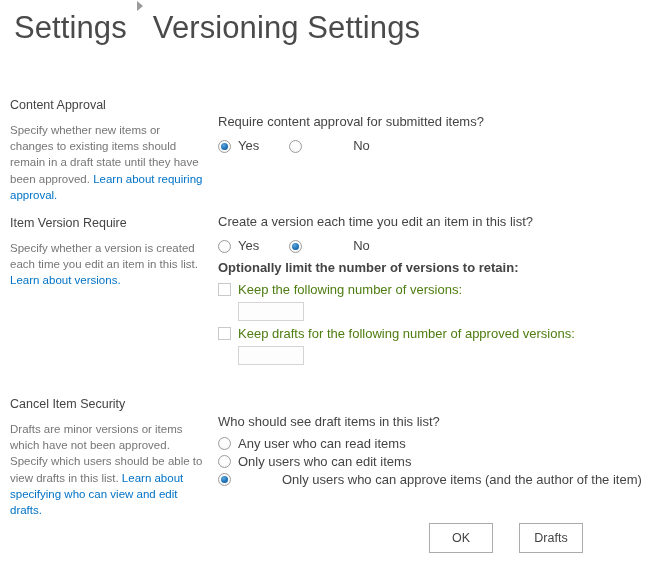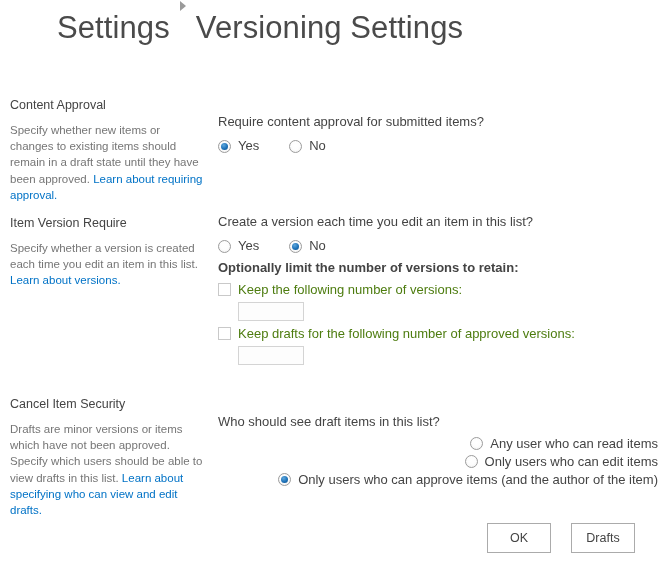--- a/index.html
+++ b/index.html
@@ -17,21 +17,20 @@
   }
 
   
   .page-header {
     position: absolute;
     left: 14px;
     top: 8px;
     display: flex;
     align-items: flex-start;
     white-space: nowrap;
-    margin-left: 43px;
   }
   .crumb {
     font-size: 31px;
     font-weight: 300;
     color: #4a4a4a;
     letter-spacing: 0.1px;
     line-height: 40px;
   }
   .crumb-sep {
     margin: 0 10px 0 10px;
@@ -99,23 +98,22 @@
   }
   .radio-row.inline-group {
     gap: 0;
   }
   .radio-opt {
     display: flex;
     align-items: center;
     font-size: 13px;
     color: #444444;
     margin-right: 30px;
-    justify-content: flex-end;
-  }
-  .radio-opt:last-child { margin-right: 0; }
+  }
+  .radio-opt:last-child { margin-right: 0; gap: 44px; }
 
   .radio {
     width: 13px;
     height: 13px;
     border-radius: 50%;
     box-sizing: border-box;
     border: 1px solid #9c9c9c;
     background: radial-gradient(circle at 50% 42%, #ffffff 0%, #fdfdfd 48%, #ececec 100%);
     margin-right: 7px;
     flex: 0 0 auto;
@@ -172,24 +170,24 @@
     font-size: 12px;
     color: #a6a6a6;
     padding: 0 3px;
   }
 
   
   .btn-bar {
     position: absolute;
     left: 0;
     top: 523px;
-    width: 635px;
+    width: 583px;
     display: flex;
     justify-content: flex-end;
-    gap: 20px;
+    gap: 26px;
     box-sizing: border-box;
   }
   .btn {
     width: 64px;
     height: 30px;
     box-sizing: border-box;
     border: 1px solid #ababab;
     background: #ffffff;
     font-family: "Liberation Sans", sans-serif;
     font-size: 12.5px;

